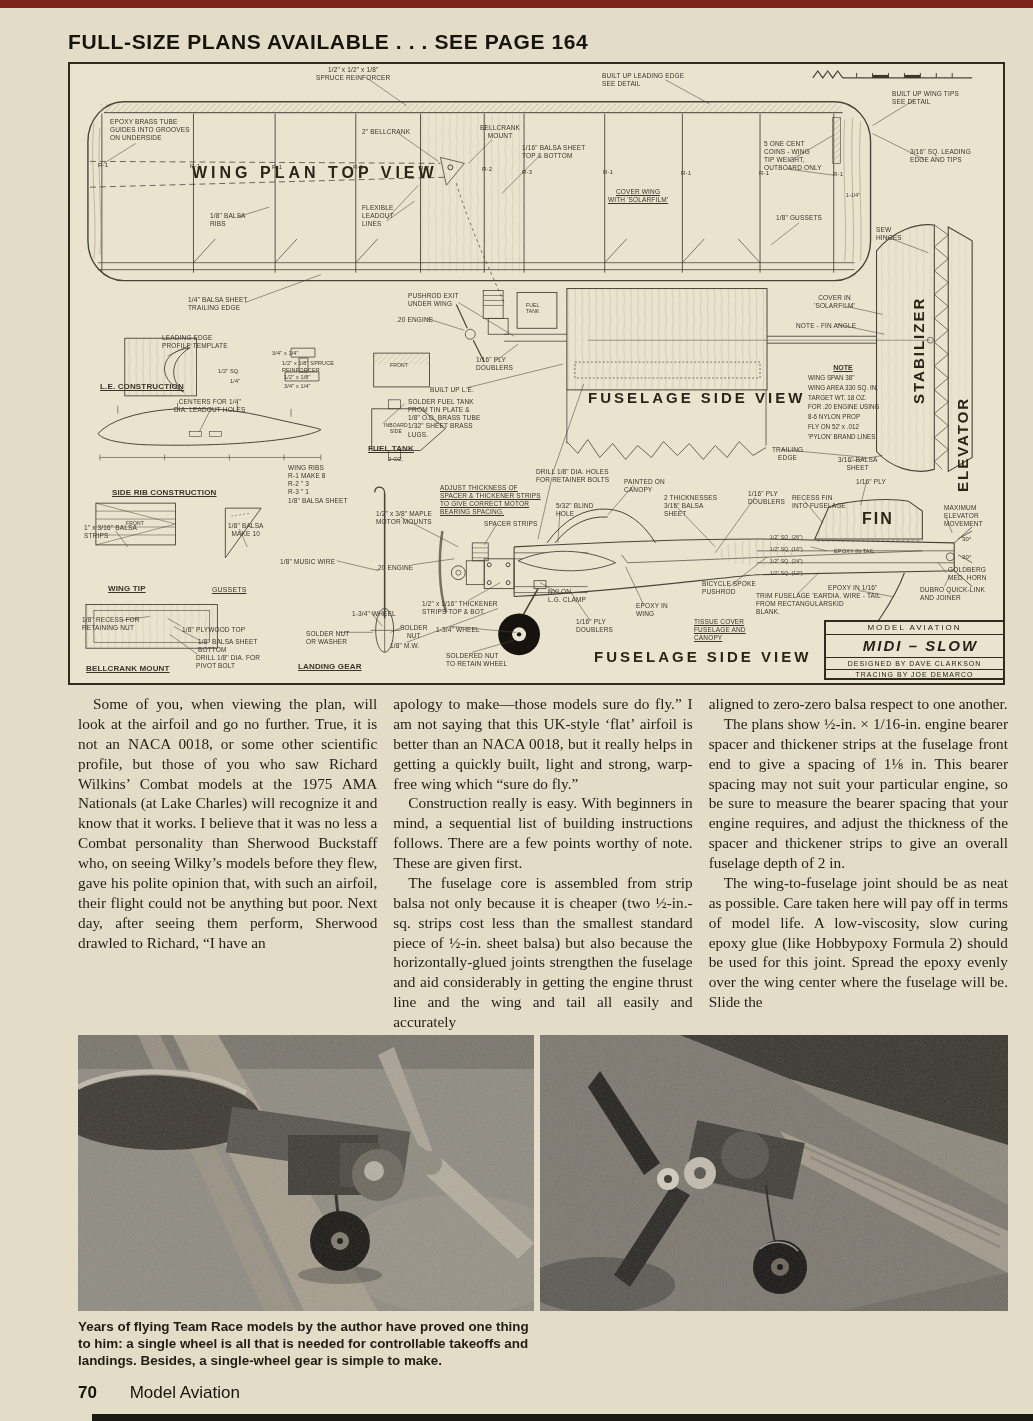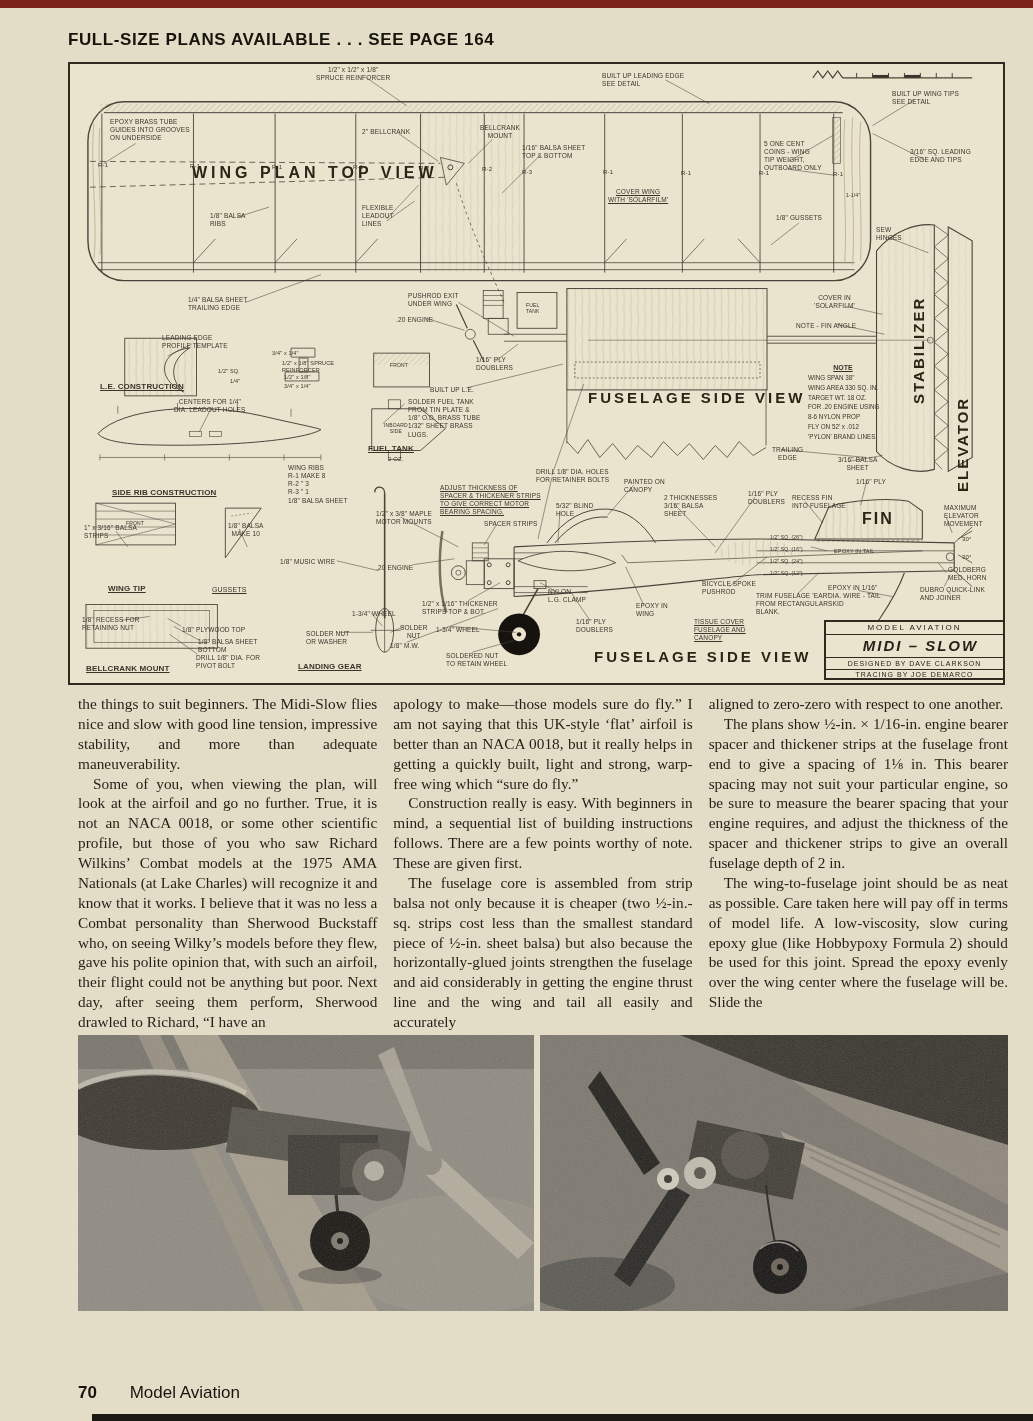--- a/index.html
+++ b/index.html
@@ -1,19 +1,19 @@
 <!DOCTYPE html>
 <html><head>
 <meta charset="utf-8">
 <style>
   html,body{margin:0;padding:0;}
   .page{position:relative;width:1033px;height:1421px;background:#e3ddc7;font-family:"Liberation Sans",sans-serif;overflow:hidden;}
   .top-strip{position:absolute;left:0;top:0;width:100%;height:8px;background:#7b231a;}
   .bottom-strip{position:absolute;left:92px;bottom:0;right:0;height:7px;background:#1a1812;}
-  .header{position:absolute;left:68px;top:30px;font-size:17px;font-weight:bold;letter-spacing:.6px;color:#17140d;}
+  .header{position:absolute;left:68px;top:30px;font-size:21px;font-weight:bold;letter-spacing:.6px;color:#17140d;}
   .planbox{position:absolute;left:68px;top:62px;width:937px;height:623px;border:2px solid #2f2b20;background:#eae4cf;box-sizing:border-box;}
   .plan-svg{position:absolute;left:0;top:0;width:100%;height:100%;}
   .plan-anno{position:absolute;left:0;top:0;width:100%;height:100%;}
   .plbl{position:absolute;font-size:6.5px;line-height:1.25;color:#3a342a;white-space:pre-line;letter-spacing:.15px;}
   .plbl.b{font-weight:bold;}
   .plbl.u{text-decoration:underline;}
   .plbl.c{text-align:center;}
   .biglbl{position:absolute;font-weight:bold;color:#2a2517;white-space:nowrap;}
   .vert{transform-origin:0 0;transform:rotate(-90deg);}
   .notebk{position:absolute;left:738px;top:300px;width:96px;color:#3a342a;}
@@ -363,30 +363,29 @@
         <span class="plbl" style="left: 452px; top: 105px; font-size: 6px;">R-3</span>
         <span class="plbl" style="left: 533px; top: 105px; font-size: 6px;">R-1</span>
         <span class="plbl" style="left: 611px; top: 106px; font-size: 6px;">R-1</span>
         <span class="plbl" style="left: 689px; top: 106px; font-size: 6px;">R-1</span>
         <span class="plbl" style="left: 763px; top: 107px; font-size: 6px;">R-1</span>
       </div>
   </div>
 
   <div class="article">
     <div class="col">
-      <p>the things to suit beginners. The Midi-Slow flies nice and slow with good line tension, impressive stability, and more than adequate maneuverability.</p>
       <p class="ind">Some of you, when viewing the plan, will look at the airfoil and go no further. True, it is not an NACA 0018, or some other scientific profile, but those of you who saw Richard Wilkins’ Combat models at the 1975 AMA Nationals (at Lake Charles) will recognize it and know that it works. I believe that it was no less a Combat personality than Sherwood Buckstaff who, on seeing Wilky’s models before they flew, gave his polite opinion that, with such an airfoil, their flight could not be anything but poor. Next day, after seeing them perform, Sherwood drawled to Richard, “I have an</p>
     </div>
     <div class="col">
       <p>apology to make—those models sure do fly.” I am not saying that this UK-style ‘flat’ airfoil is better than an NACA 0018, but it really helps in getting a quickly built, light and strong, warp-free wing which “sure do fly.”</p>
       <p class="ind">Construction really is easy. With beginners in mind, a sequential list of building instructions follows. There are a few points worthy of note. These are given first.</p>
       <p class="ind">The fuselage core is assembled from strip balsa not only because it is cheaper (two ½-in.-sq. strips cost less than the smallest standard piece of ½-in. sheet balsa) but also because the horizontally-glued joints strengthen the fuselage and aid considerably in getting the engine thrust line and the wing and tail all easily and accurately</p>
     </div>
     <div class="col">
-      <p>aligned to zero-zero with respect to one another.</p>
+      <p>aligned to zero-zero balsa respect to one another.</p>
       <p class="ind">The plans show ½-in. × 1/16-in. engine bearer spacer and thickener strips at the fuselage front end to give a spacing of 1⅛ in. This bearer spacing may not suit your particular engine, so be sure to measure the bearer spacing that your engine requires, and adjust the thickness of the spacer and thickener strips to give an overall fuselage depth of 2 in.</p>
       <p class="ind">The wing-to-fuselage joint should be as neat as possible. Care taken here will pay off in terms of model life. A low-viscosity, slow curing epoxy glue (like Hobbypoxy Formula 2) should be used for this joint. Spread the epoxy evenly over the wing center where the fuselage will be. Slide the</p>
     </div>
   </div>
 
   <div class="photo ph1">
     <svg width="456" height="276" viewBox="0 0 456 276">
       <defs>
         <filter id="noiseA">
             <feTurbulence type="fractalNoise" baseFrequency="0.9" numOctaves="2"></feTurbulence>
@@ -442,20 +441,21 @@
       <circle cx="128" cy="144" r="4" fill="#35322b"></circle>
       <path d="M226,150 C230,190 236,210 238,224" stroke="#26231e" stroke-width="2" fill="none"></path>
       <circle cx="240" cy="232" r="27" fill="#141210"></circle>
       <circle cx="240" cy="232" r="9" fill="#6b6157"></circle>
       <circle cx="240" cy="232" r="3" fill="#0c0b09"></circle>
       <path d="M220,214 A27,27 0 0 1 258,216" stroke="#9a948a" stroke-width="1.5" fill="none"></path>
       <rect width="468" height="276" filter="url(#noiseB)" opacity="0.22"></rect>
     </svg>
   </div>
 
+  <div class="cap cap1">Years of flying Team Race models by the author have proved one thing to him: a single wheel is all that is needed for controllable takeoffs and landings. Besides, a single-wheel gear is simple to make.</div>
 
   <div class="footer">
     <span class="pn">70</span>
     <span class="mg">Model Aviation</span>
   </div>
 
   <div class="bottom-strip"></div>
 </div>
 
 </body></html>

